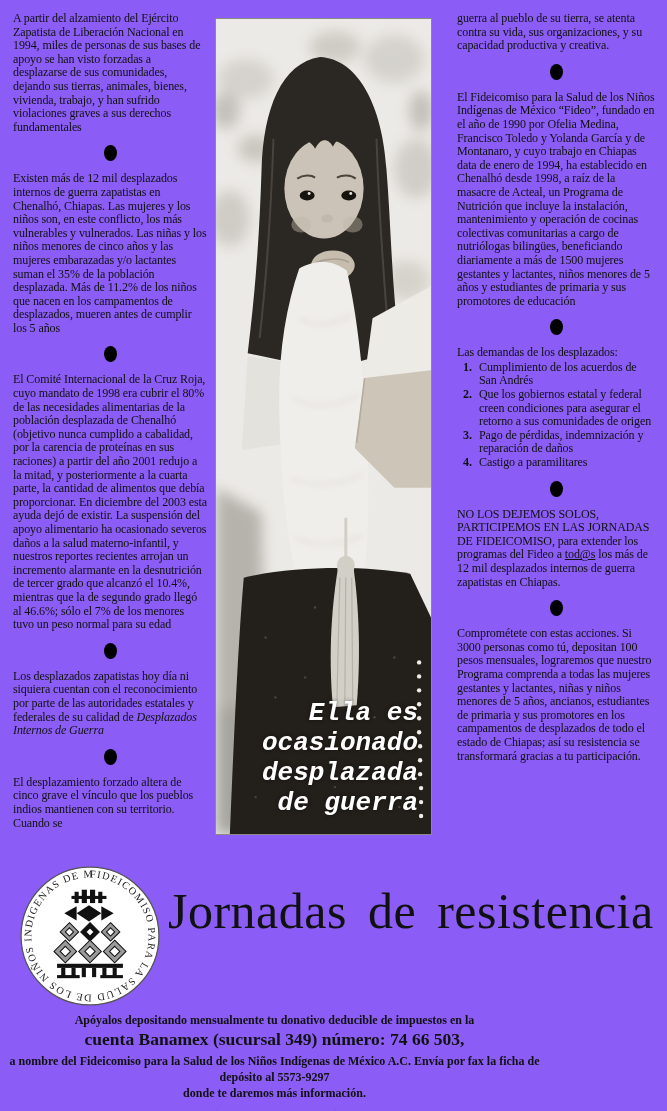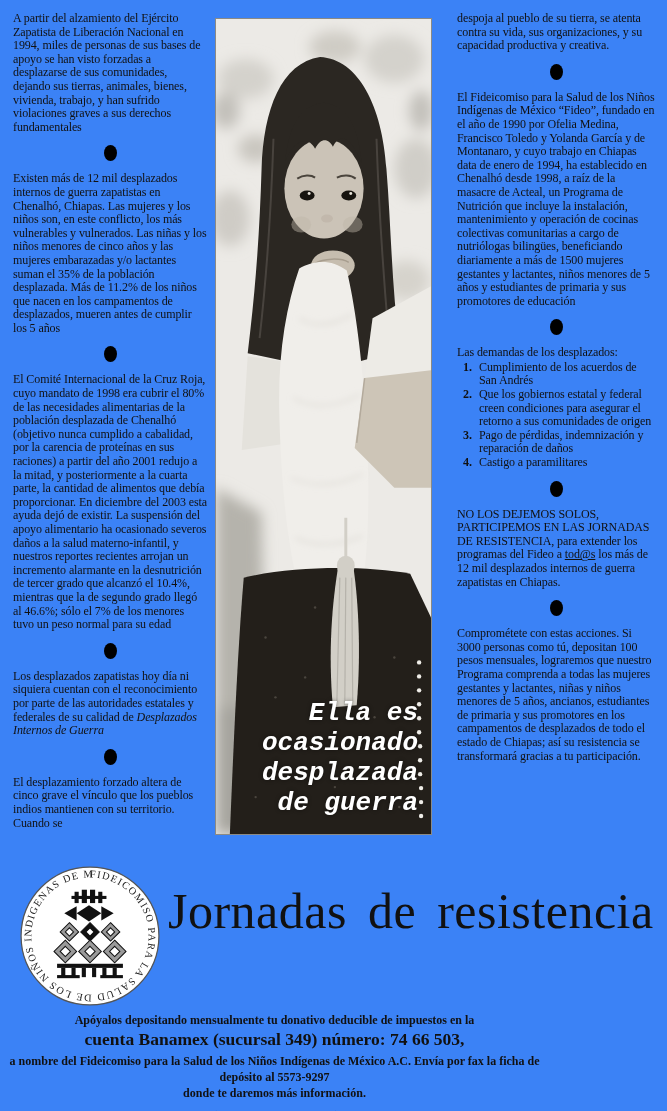--- a/index.html
+++ b/index.html
@@ -1,19 +1,19 @@
 <!DOCTYPE html>
 <html><head>
 <meta charset="utf-8">
 <style>
   html,body{margin:0;padding:0;background:#ffffff;}
   .poster{
     position:relative;
     width:667px;height:1111px;
-    background:#3b82f6;
+    background:#8b5cf6;
     font-family:"Liberation Serif", serif;
     color:#111;
     overflow:hidden;
   }
   
   .col{
     position:absolute;top:12px;
     font-size:12px;line-height:13.6px;letter-spacing:-0.1px;
     height:822px;overflow:hidden;
   }
@@ -179,33 +179,33 @@
     </svg>
     <div class="photo-caption">
       <span>Ella es</span>
       <span>ocasionado</span>
       <span>desplazada</span>
       <span>de guerra</span>
     </div>
   </div>
 
   <div class="col col-right">
-    <p>despoja al pueblo de su tierra, se atenta contra su vida, sus organizaciones, y su capacidad productiva y creativa.</p>
+    <p>guerra al pueblo de su tierra, se atenta contra su vida, sus organizaciones, y su capacidad productiva y creativa.</p>
     <div class="dot"></div>
     <p>El Fideicomiso para la Salud de los Niños Indígenas de México “Fideo”, fundado en el año de 1990 por Ofelia Medina, Francisco Toledo y Yolanda García y de Montanaro, y cuyo trabajo en Chiapas data de enero de 1994, ha establecido en Chenalhó desde 1998, a raíz de la masacre de Acteal, un Programa de Nutrición que incluye la instalación, mantenimiento y operación de cocinas colectivas comunitarias a cargo de nutriólogas bilingües, beneficiando diariamente a más de 1500 mujeres gestantes y lactantes, niños menores de 5 años y estudiantes de primaria y sus promotores de educación</p>
     <div class="dot"></div>
     <p class="demands-heading">Las demandas de los desplazados:</p>
     <ol class="demands">
       <li>Cumplimiento de los acuerdos de San Andrés</li>
       <li>Que los gobiernos estatal y federal creen condiciones para asegurar el retorno a sus comunidades de origen</li>
       <li>Pago de pérdidas, indemnización y reparación de daños</li>
       <li>Castigo a paramilitares</li>
     </ol>
     <div class="dot"></div>
-    <p><span>NO LOS DEJEMOS SOLOS, PARTICIPEMOS EN LAS JORNADAS DE RESISTENCIA,</span><span> para extender los programas del Fideo a </span><span class="und">tod@s</span><span> los más de 12 mil desplazados internos de guerra zapatistas en Chiapas.</span></p>
+    <p><span>NO LOS DEJEMOS SOLOS, PARTICIPEMOS EN LAS JORNADAS DE FIDEICOMISO,</span><span> para extender los programas del Fideo a </span><span class="und">tod@s</span><span> los más de 12 mil desplazados internos de guerra zapatistas en Chiapas.</span></p>
     <div class="dot"></div>
     <p>Comprométete con estas acciones. Si 3000 personas como tú, depositan 100 pesos mensuales, lograremos que nuestro Programa comprenda a todas las mujeres gestantes y lactantes, niñas y niños menores de 5 años, ancianos, estudiantes de primaria y sus promotores en los campamentos de desplazados de todo el estado de Chiapas; así su resistencia se transformará gracias a tu participación.</p>
   </div>
 
   <svg class="logo-seal" viewBox="0 0 140 140" aria-hidden="true">
     <circle cx="70" cy="70" r="67" fill="#ffffff" stroke="#555" stroke-width="1.2"></circle>
     <defs>
       <path id="ringpath" d="M 70,13 A 57,57 0 1 1 69.99,13"></path>
     </defs>
     <text font-size="10" letter-spacing="1.2" fill="#222" font-family="Liberation Serif, serif">

